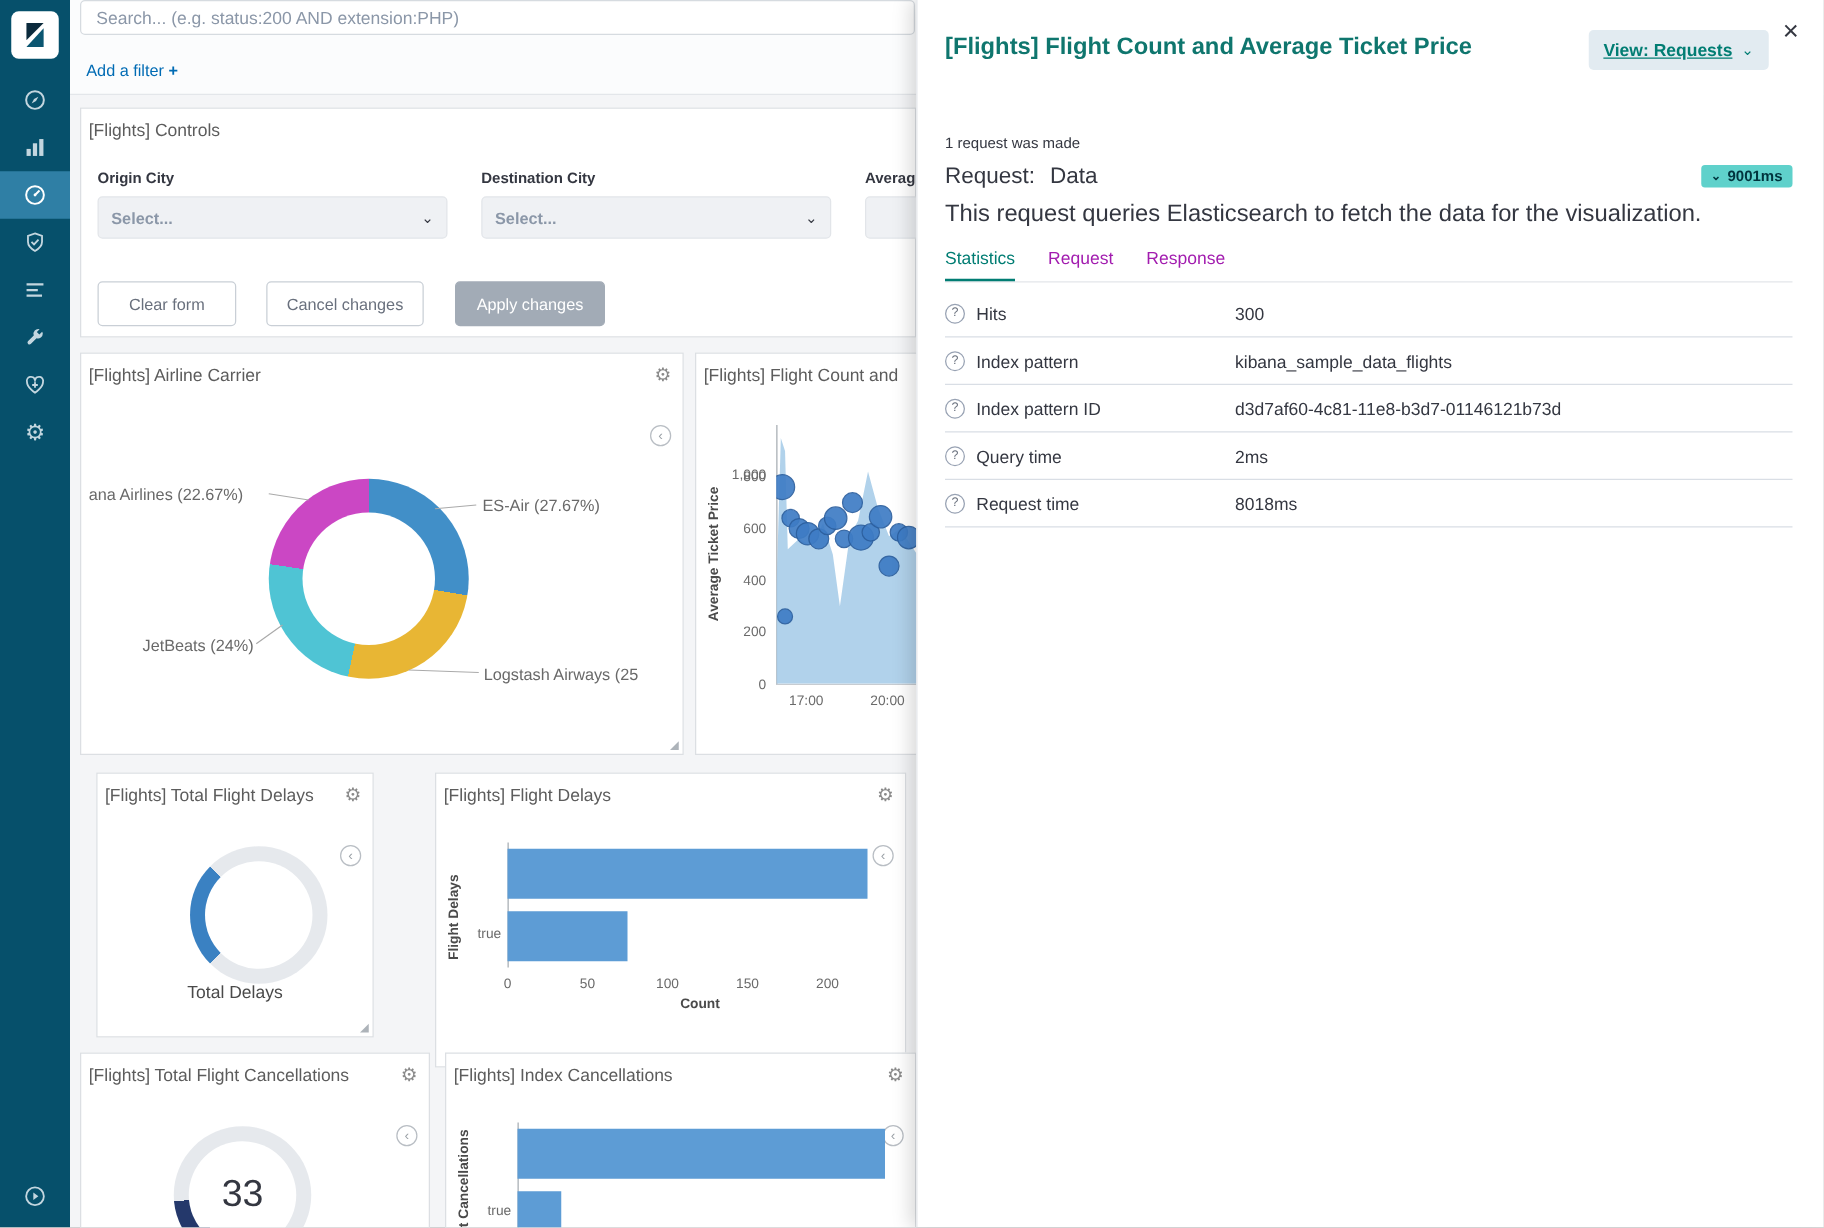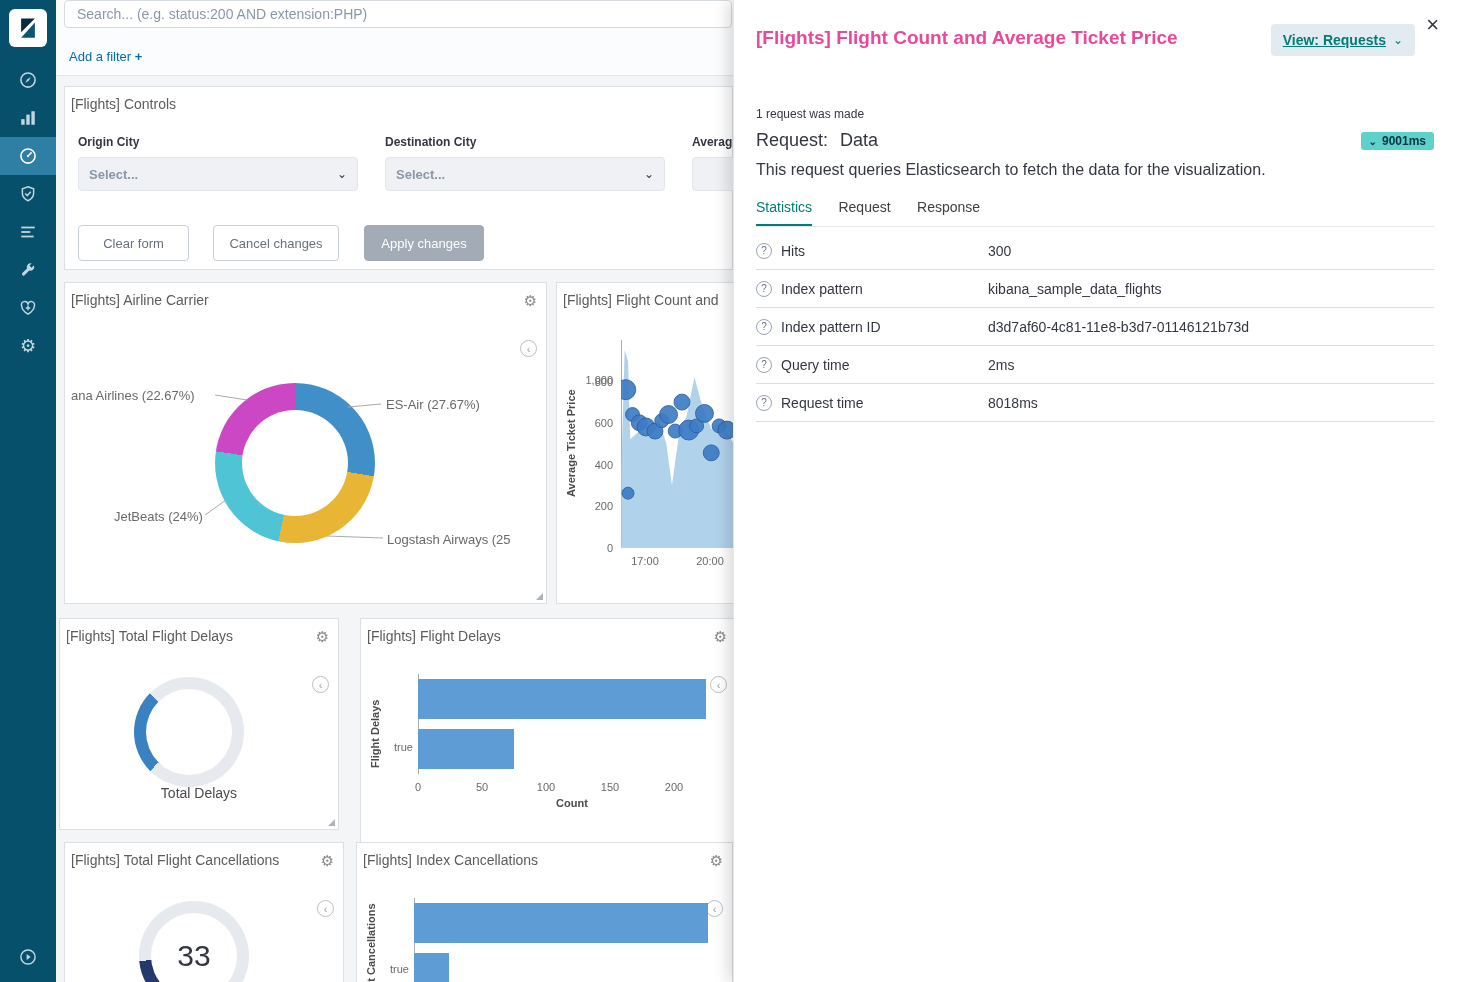--- a/index.html
+++ b/index.html
@@ -62,32 +62,32 @@
 
   
   .bars-wrap { position: absolute; }
   .hbar { position: absolute; left: 0; height: 40px; cursor: pointer; }
   .cat-label { position: absolute; font-size: 11px; color: #6a6a6a; text-align: right; }
   .xlabel { position: absolute; transform: translateX(-50%); font-size: 11px; font-weight: bold; color: #4a4a4a; }
 
   
   .flyout { position: absolute; left: 733px; top: 0; right: 0; bottom: 0; background: #fff; z-index: 30; box-shadow: -5px 0 14px rgba(0,0,0,0.15); border-left: 1px solid #e3e6ea; }
   .flyout-close { position: absolute; right: 20px; top: 14px; background: none; border: none; font-size: 22px; color: #343741; cursor: pointer; line-height: 1; }
-  .flyout-title { position: absolute; left: 22px; top: 27px; font-size: 19px; font-weight: bold; color: #ec4899; }
+  .flyout-title { position: absolute; left: 22px; top: 27px; font-size: 19px; font-weight: bold; color: #0f766e; }
   .view-requests { position: absolute; right: 44px; top: 24px; height: 32px; padding: 0 12px; background: #e2ebf1; border: none; border-radius: 4px; display: flex; align-items: center; gap: 7px; cursor: pointer; }
   .view-requests .vr-label { font-size: 14px; font-weight: bold; color: #017D73; text-decoration: underline; }
   .view-requests .chev { font-size: 12px; color: #017D73; }
   .req-summary { position: absolute; left: 22px; top: 107px; font-size: 12px; color: #343741; }
   .req-row { position: absolute; left: 22px; top: 130px; font-size: 18px; color: #343741; }
   .req-row .req-name { margin-left: 12px; }
   .duration-badge { position: absolute; right: 25px; top: 132px; background: #5FD1CB; color: #00343d; border-radius: 3px; padding: 2px 8px; font-size: 12px; font-weight: bold; display: flex; align-items: center; gap: 5px; cursor: pointer; }
   .duration-badge .bchev { font-size: 10px; }
-  .req-desc { position: absolute; left: 22px; top: 161px; font-size: 16px; color: #343741; }
+  .req-desc { position: absolute; left: 22px; top: 161px; font-size: 19px; color: #343741; }
   .tabs { position: absolute; left: 22px; top: 198px; right: 25px; border-bottom: 1px solid #e3e6ea; padding-bottom: 0; }
-  .tab { display: inline-block; margin-right: 22px; padding-bottom: 9px; font-size: 14px; color: #404040; cursor: pointer; }
+  .tab { display: inline-block; margin-right: 22px; padding-bottom: 9px; font-size: 14px; color: #a21caf; cursor: pointer; }
   .tab.active { color: #017D73; border-bottom: 2px solid #017D73; text-align: center; }
   .stats { position: absolute; left: 22px; top: 232px; right: 25px; }
   .stat-row { display: flex; align-items: center; height: 38px; border-bottom: 1px solid #d9dee5; }
   .q-icon { width: 16px; height: 16px; border: 1px solid #98a2b3; border-radius: 50%; color: #69707d; font-size: 10px; display: flex; align-items: center; justify-content: center; flex: none; }
   .stat-label { width: 207px; margin-left: 9px; font-size: 14px; color: #343741; flex: none; }
   .stat-value { font-size: 14px; color: #343741; }
 </style>
 </head>
 <body>
 
@@ -261,30 +261,30 @@
         <circle cx="98.3" cy="86.3" r="7" fill="#3e7cc5" stroke="#2c5f9e" stroke-width="1" opacity="0.92"></circle>
         <circle cx="106.2" cy="90.5" r="9" fill="#3e7cc5" stroke="#2c5f9e" stroke-width="1" opacity="0.92"></circle>
         <circle cx="6.8" cy="153.9" r="6" fill="#3e7cc5" stroke="#2c5f9e" stroke-width="1" opacity="0.92"></circle>
       </svg>
     <div class="xticks" style="left:64px;top:272px">
         <span style="left: 24px;">17:00</span>
         <span style="left: 89px;">20:00</span>
       </div>
   </section>
 
-  <section class="panel rz" style="left:59px;top:618px;width:280px;height:212px">
+  <section class="panel rz" style="left:77px;top:618px;width:222px;height:212px">
     <div class="panel-title">[Flights] Total Flight Delays</div>
     <span class="gear">⚙</span>
     <span class="legend-toggle">‹</span>
     <div class="gauge-ring" style="left: 74px; top: 58px; background: conic-gradient(from 225deg, rgb(58, 129, 194) 0deg, rgb(58, 129, 194) 90deg, rgb(230, 233, 237) 90deg, rgb(230, 233, 237) 360deg);"></div>
     <div class="gauge-hole" style="left:86px;top:70px"></div>
     <div class="gauge-label" style="top:166px">Total Delays</div>
   </section>
 
-  <section class="panel rz" style="left:360px;top:618px;width:377px;height:236px">
+  <section class="panel rz" style="left:348px;top:618px;width:377px;height:236px">
     <div class="panel-title">[Flights] Flight Delays</div>
     <span class="gear">⚙</span>
     <span class="legend-toggle">‹</span>
     <div class="vlabel" style="left:8px;top:60px;height:110px">Flight Delays</div>
     <span class="cat-label" style="left:24px;top:122px;width:28px">true</span>
     <div class="axis-y" style="left:57px;top:55px;height:100px"></div>
     <div class="bars-wrap" style="left:57px;top:55px;width:300px;height:100px">
         <div class="hbar" style="top: 5px; width: 288px; background: rgb(93, 156, 213);"></div>
         <div class="hbar" style="top: 55px; width: 96px; background: rgb(93, 156, 213);"></div>
       </div>

